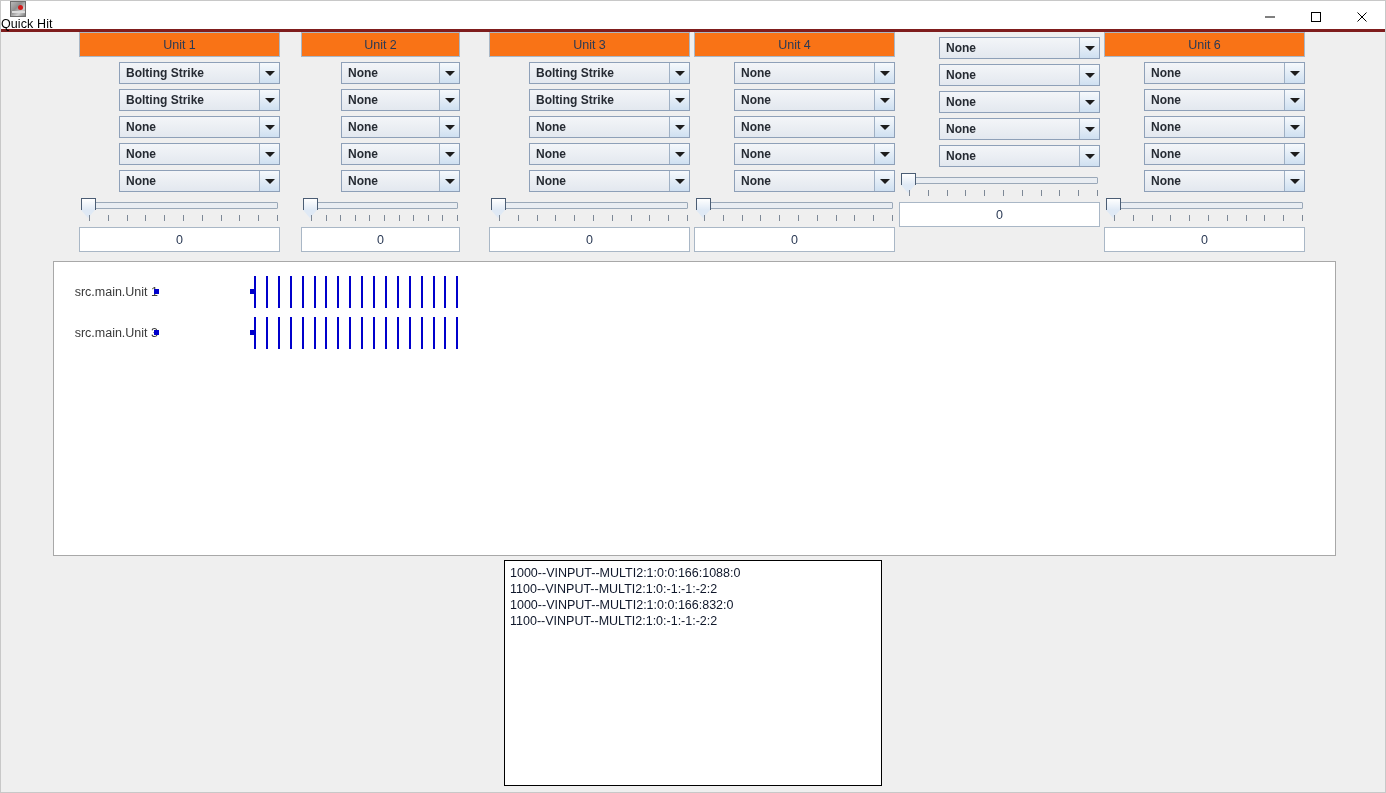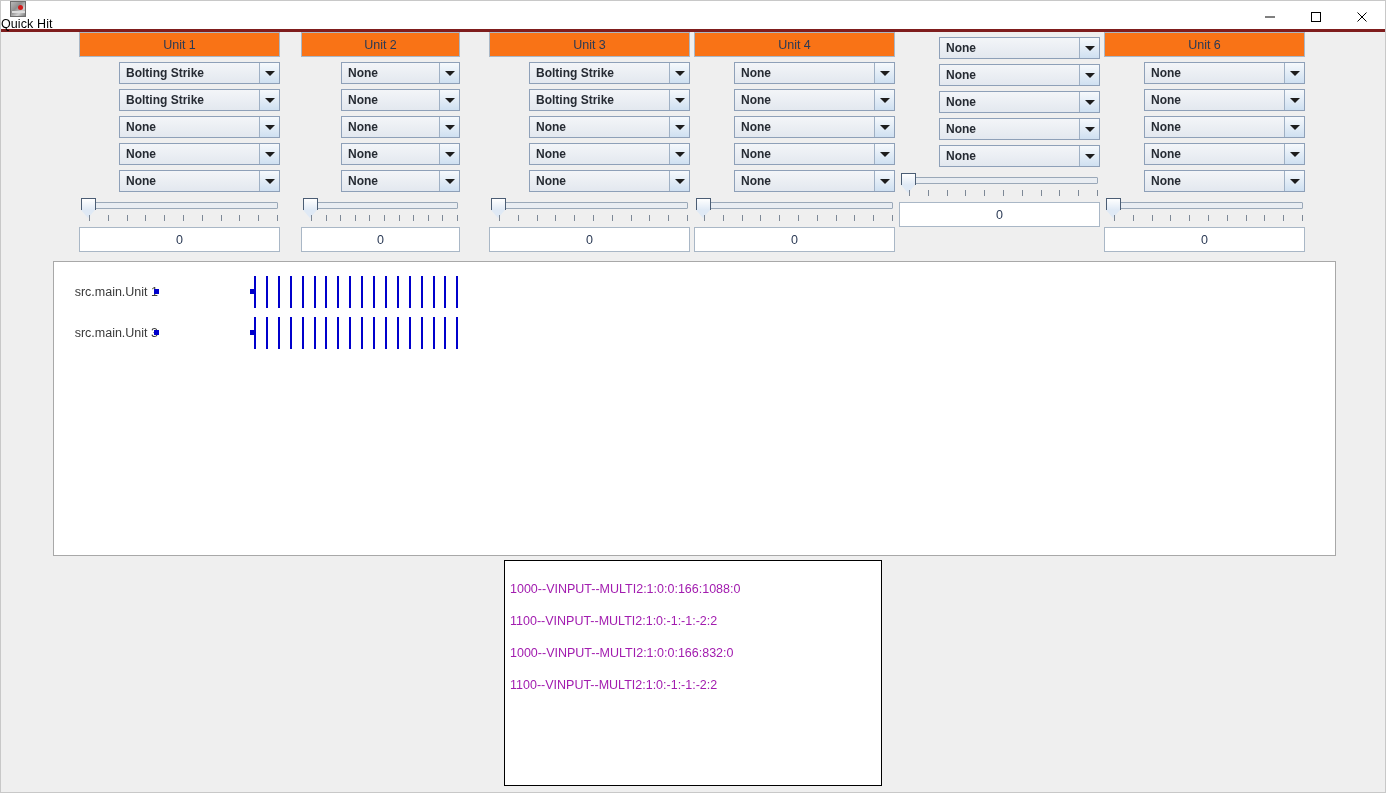--- a/index.html
+++ b/index.html
@@ -188,25 +188,24 @@
     position: absolute;
     left: 503px; top: 559px;
     width: 378px; height: 226px;
     background: #ffffff;
     border: 1px solid #000000;
     padding: 4px 5px;
     overflow: hidden;
   }
   #log .line {
     font-size: 12.5px;
-    color: #a21caf;
+    color: #0f172a;
     line-height: 16px;
     white-space: pre;
     font-family: "Liberation Sans", sans-serif;
-    margin-top: 16px;
   }
 </style>
 </head>
 <body>
 
 <div id="window">
 
   <div id="titlebar">
     <div id="app-icon">
       <div class="streak"></div>

